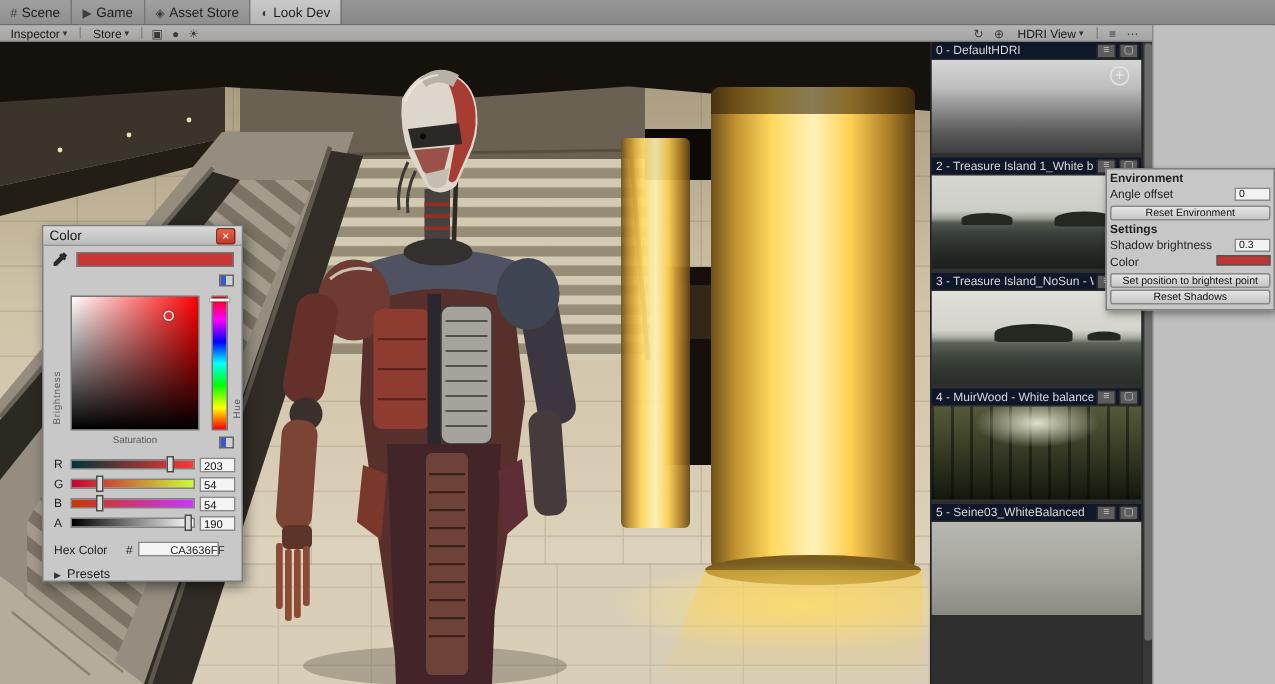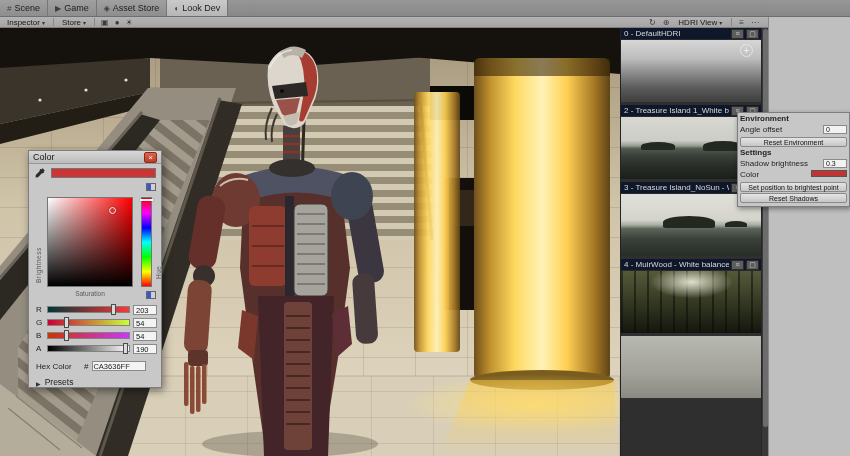--- a/index.html
+++ b/index.html
@@ -87,21 +87,21 @@
   .cw-strack { position:relative; flex:1; height:7px; border:1px solid #828282; }
   .tr-r { background:linear-gradient(to right,rgb(0,54,54),rgb(255,54,54)); }
   .tr-g { background:linear-gradient(to right,rgb(203,0,54),rgb(203,255,54)); }
   .tr-b { background:linear-gradient(to right,rgb(203,54,0),rgb(203,54,255)); }
   .tr-a { background:linear-gradient(to right,#000,#fff); }
   .cw-handle { position:absolute; top:-3px; width:5px; height:11px; background:#dadada; border:1px solid #4c4c4c; }
   .h-r { left:78%; } .h-g { left:20%; } .h-b { left:20%; } .h-a { left:calc(100% - 6px); }
   .cw-sval { width:24px; height:10px; background:#f4f4f4; border:1px solid #8a8a8a; font-size:7.5px; line-height:9px; padding-left:2px; color:#111; }
   .cw-hex { position:absolute; left:7px; top:210px; width:121px; display:flex; align-items:center; gap:4px; font-size:8px; color:#222; }
   .cw-hex-label { width:44px; }
-  .cw-hex-field { width:54px; height:10px; background:#f4f4f4; border:1px solid #8a8a8a; font-size:7.5px; line-height:9px; padding-left:0; }
+  .cw-hex-field { width:54px; height:10px; background:#f4f4f4; border:1px solid #8a8a8a; font-size:7.5px; line-height:9px; padding-left:20px; }
   .cw-presets { position:absolute; left:7px; top:226px; display:flex; align-items:flex-end; gap:4px; font-size:8.5px; color:#1c1c1c; }
   .cw-fold { font-size:6px; color:#333; }
 </style>
 </head>
 <body>
 
 <div class="tabbar">
   <div class="tab">
     <span class="tab-icon">#</span>
     <span>Scene</span>
@@ -337,20 +337,25 @@
     <div class="hdri-item">
       <div class="hdri-header">
         <span class="hdri-label">4 - MuirWood - White balanced</span>
         <span class="hdri-btn">≡</span>
         <span class="hdri-btn">▢</span>
       </div>
       <div class="thumb t4"></div>
     </div>
 
     <div class="hdri-item">
+      <div class="hdri-header">
+        <span class="hdri-label">5 - Seine03_WhiteBalanced</span>
+        <span class="hdri-btn">≡</span>
+        <span class="hdri-btn">▢</span>
+      </div>
       <div class="thumb t5"></div>
     </div>
 
   </div>
   <div class="hdri-scroll">
     <div class="hdri-scroll-thumb"></div>
   </div>
 </div>
 
 <div class="inspector"></div>

